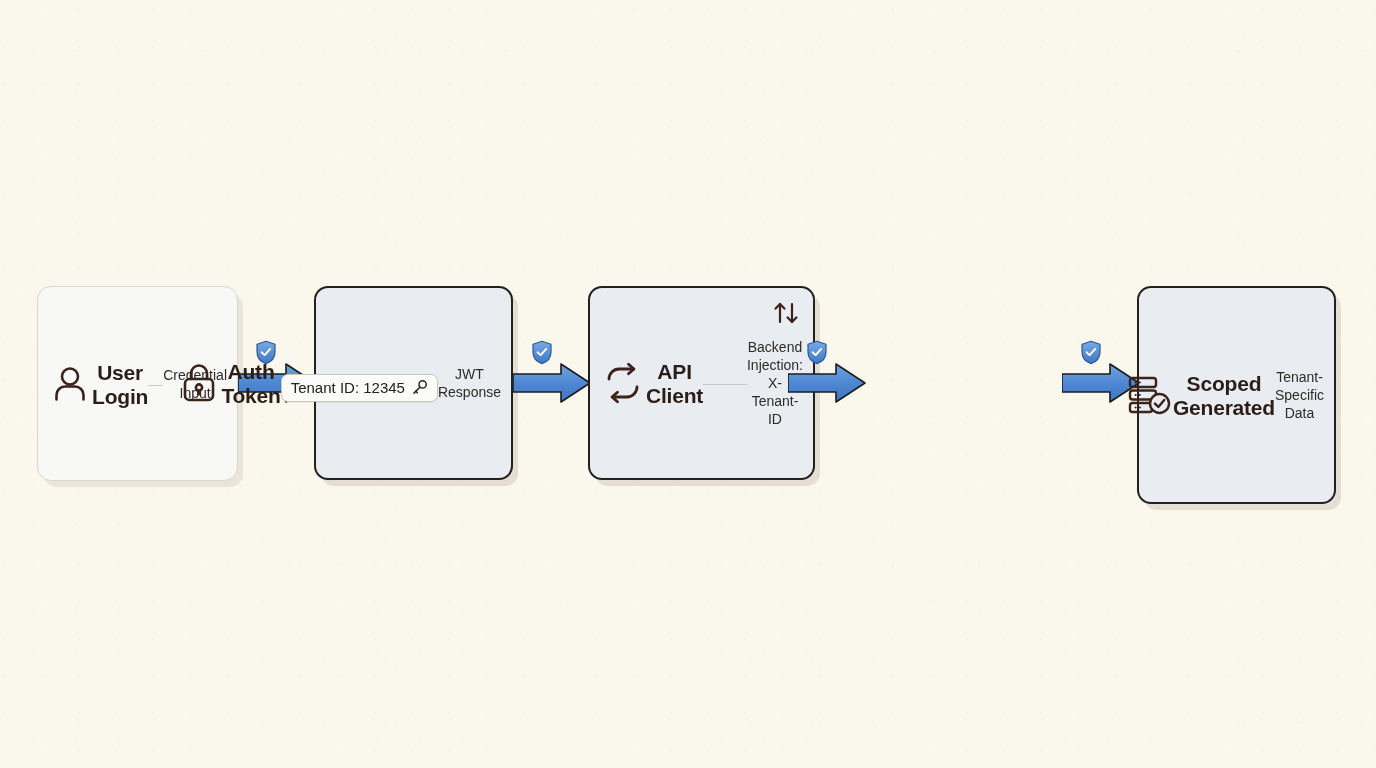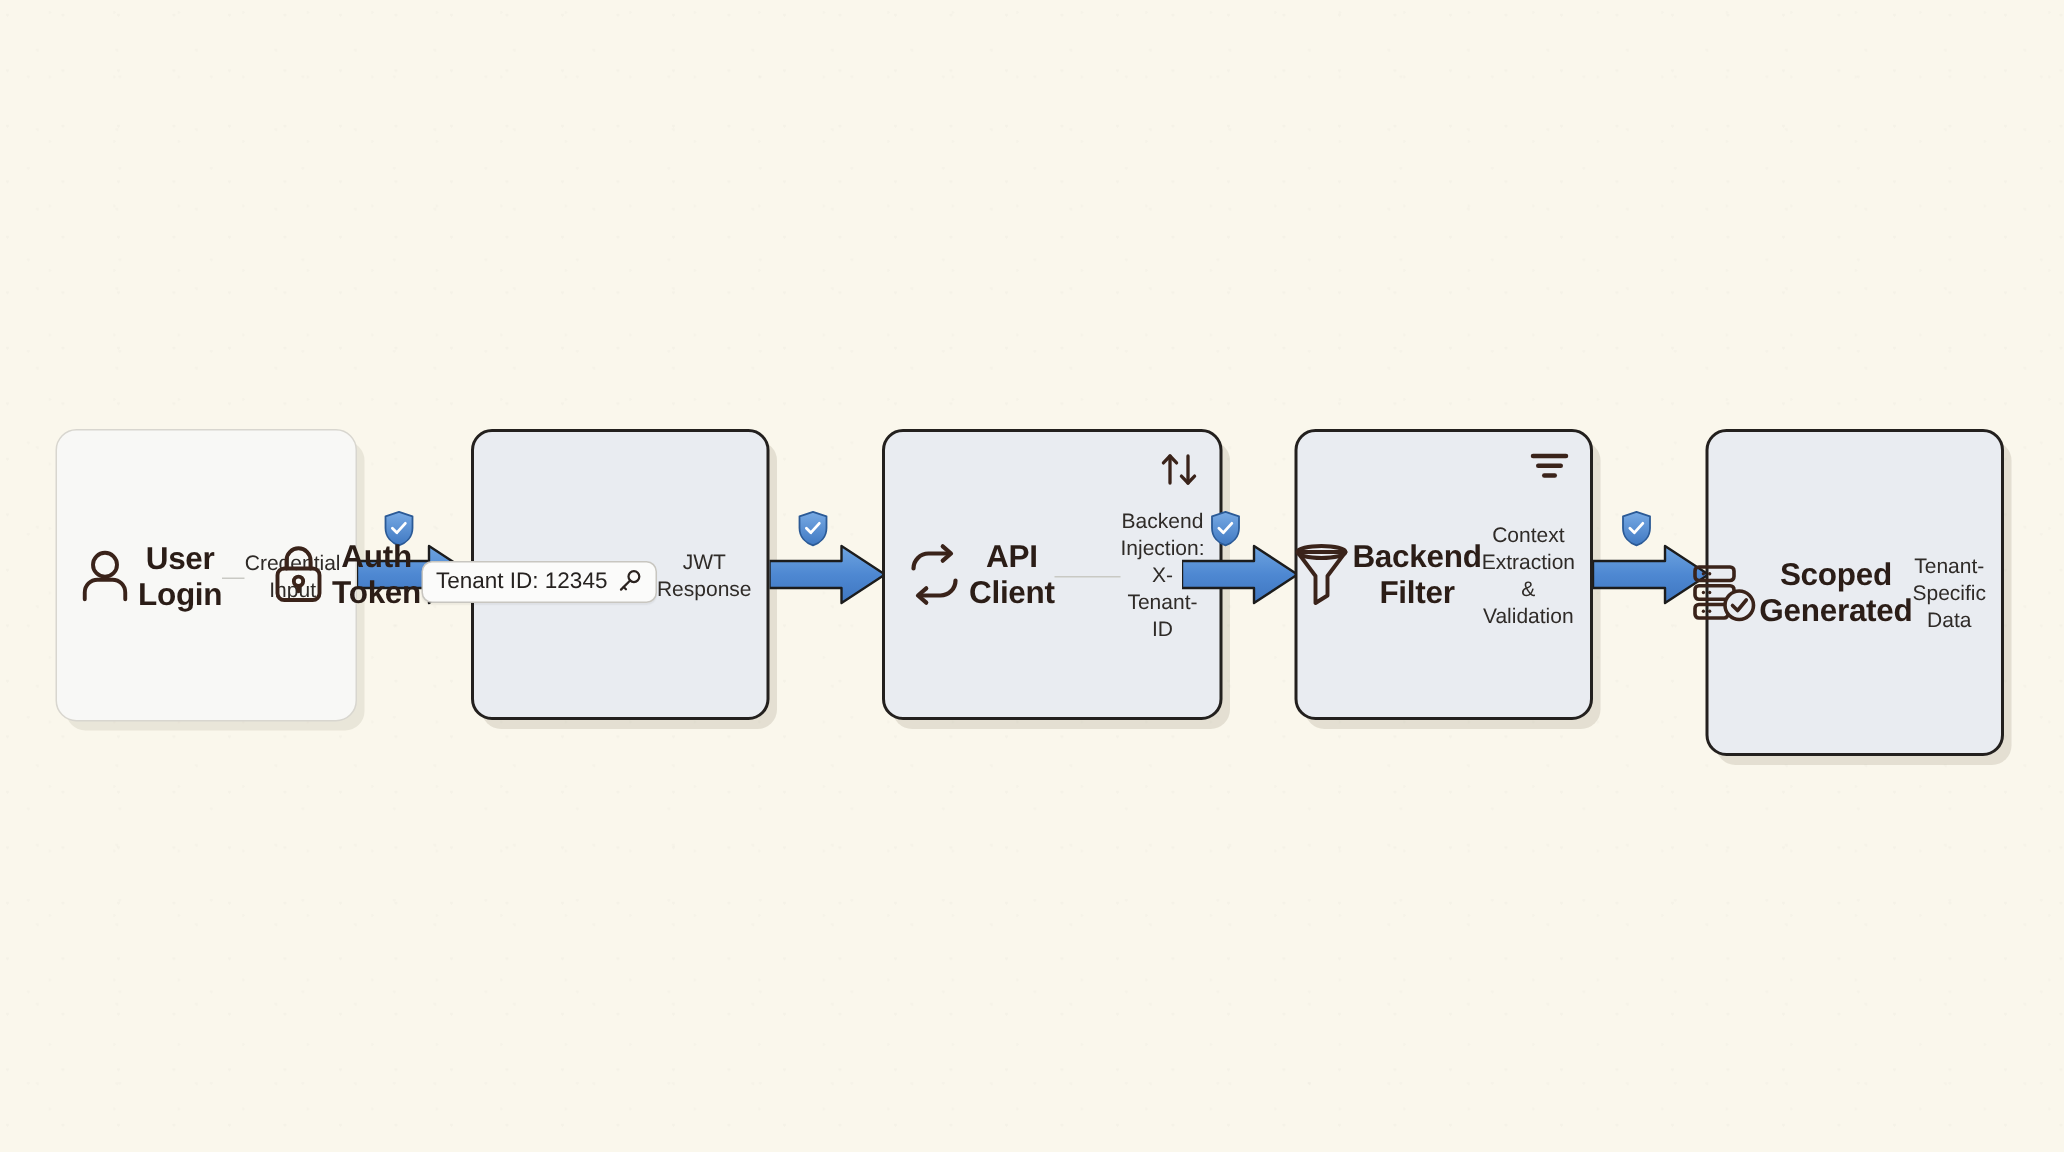--- a/index.html
+++ b/index.html
@@ -210,41 +210,20 @@
       <path d="M0 12 H48 V2 L77 21 L48 40 V30 H0 Z" fill="url(#ag1)" stroke="#1c1c1c" stroke-width="1.6" stroke-linejoin="round"></path>
     </svg>
   </div>
   <div class="shield" style="left:806px; top:340px;">
     <svg width="22" height="25" viewBox="0 0 22 25">
       <path d="M11 1.3 L20 4.2 V12 c0 6.2-4.2 10-9 11.6C6.2 22 2 18.2 2 12 V4.2 Z" fill="url(#sg1)" stroke="#2b5a96" stroke-width="1.2" stroke-linejoin="round"></path>
       <path d="M6.6 12.2 L9.6 15.1 L15.2 8.9" fill="none" stroke="#ffffff" stroke-width="1.9" stroke-linecap="round" stroke-linejoin="round"></path>
     </svg>
   </div>
 
-  <div class="node shaded" style="left:863px; top:286px; width:199px; height:194px;">
-    <div class="corner-icon">
-      <svg width="28" height="20" viewBox="0 0 28 20" stroke="#3a231a" stroke-width="3" stroke-linecap="round">
-        <path d="M3 4 H25"></path>
-          <path d="M6.5 10.5 H21.5"></path>
-          <path d="M10.5 17 H17.5"></path>
-      </svg>
-    </div>
-    <div class="node-icon">
-      <svg width="42" height="46" viewBox="0 0 42 46" fill="none" stroke="#3a231a" stroke-width="2.6" stroke-linecap="round" stroke-linejoin="round">
-        <path d="M5 8 h32 L25 24 v13 l-8 5 V24 Z"></path>
-        <ellipse cx="21" cy="8" rx="16" ry="4"></ellipse>
-      </svg>
-    </div>
-    <div class="node-title">Backend Filter</div>
-    <div class="node-divider"></div>
-    <div class="node-sub">
-      <div>Context Extraction</div>
-      <div>&amp; Validation</div>
-    </div>
-  </div>
 
   <div class="connector" style="left:1062px; top:362px; width:78px; height:42px;">
     <svg width="78" height="42" viewBox="0 0 78 42">
       <path d="M0 12 H48 V2 L77 21 L48 40 V30 H0 Z" fill="url(#ag1)" stroke="#1c1c1c" stroke-width="1.6" stroke-linejoin="round"></path>
     </svg>
   </div>
   <div class="shield" style="left:1080px; top:340px;">
     <svg width="22" height="25" viewBox="0 0 22 25">
       <path d="M11 1.3 L20 4.2 V12 c0 6.2-4.2 10-9 11.6C6.2 22 2 18.2 2 12 V4.2 Z" fill="url(#sg1)" stroke="#2b5a96" stroke-width="1.2" stroke-linejoin="round"></path>
       <path d="M6.6 12.2 L9.6 15.1 L15.2 8.9" fill="none" stroke="#ffffff" stroke-width="1.9" stroke-linecap="round" stroke-linejoin="round"></path>

